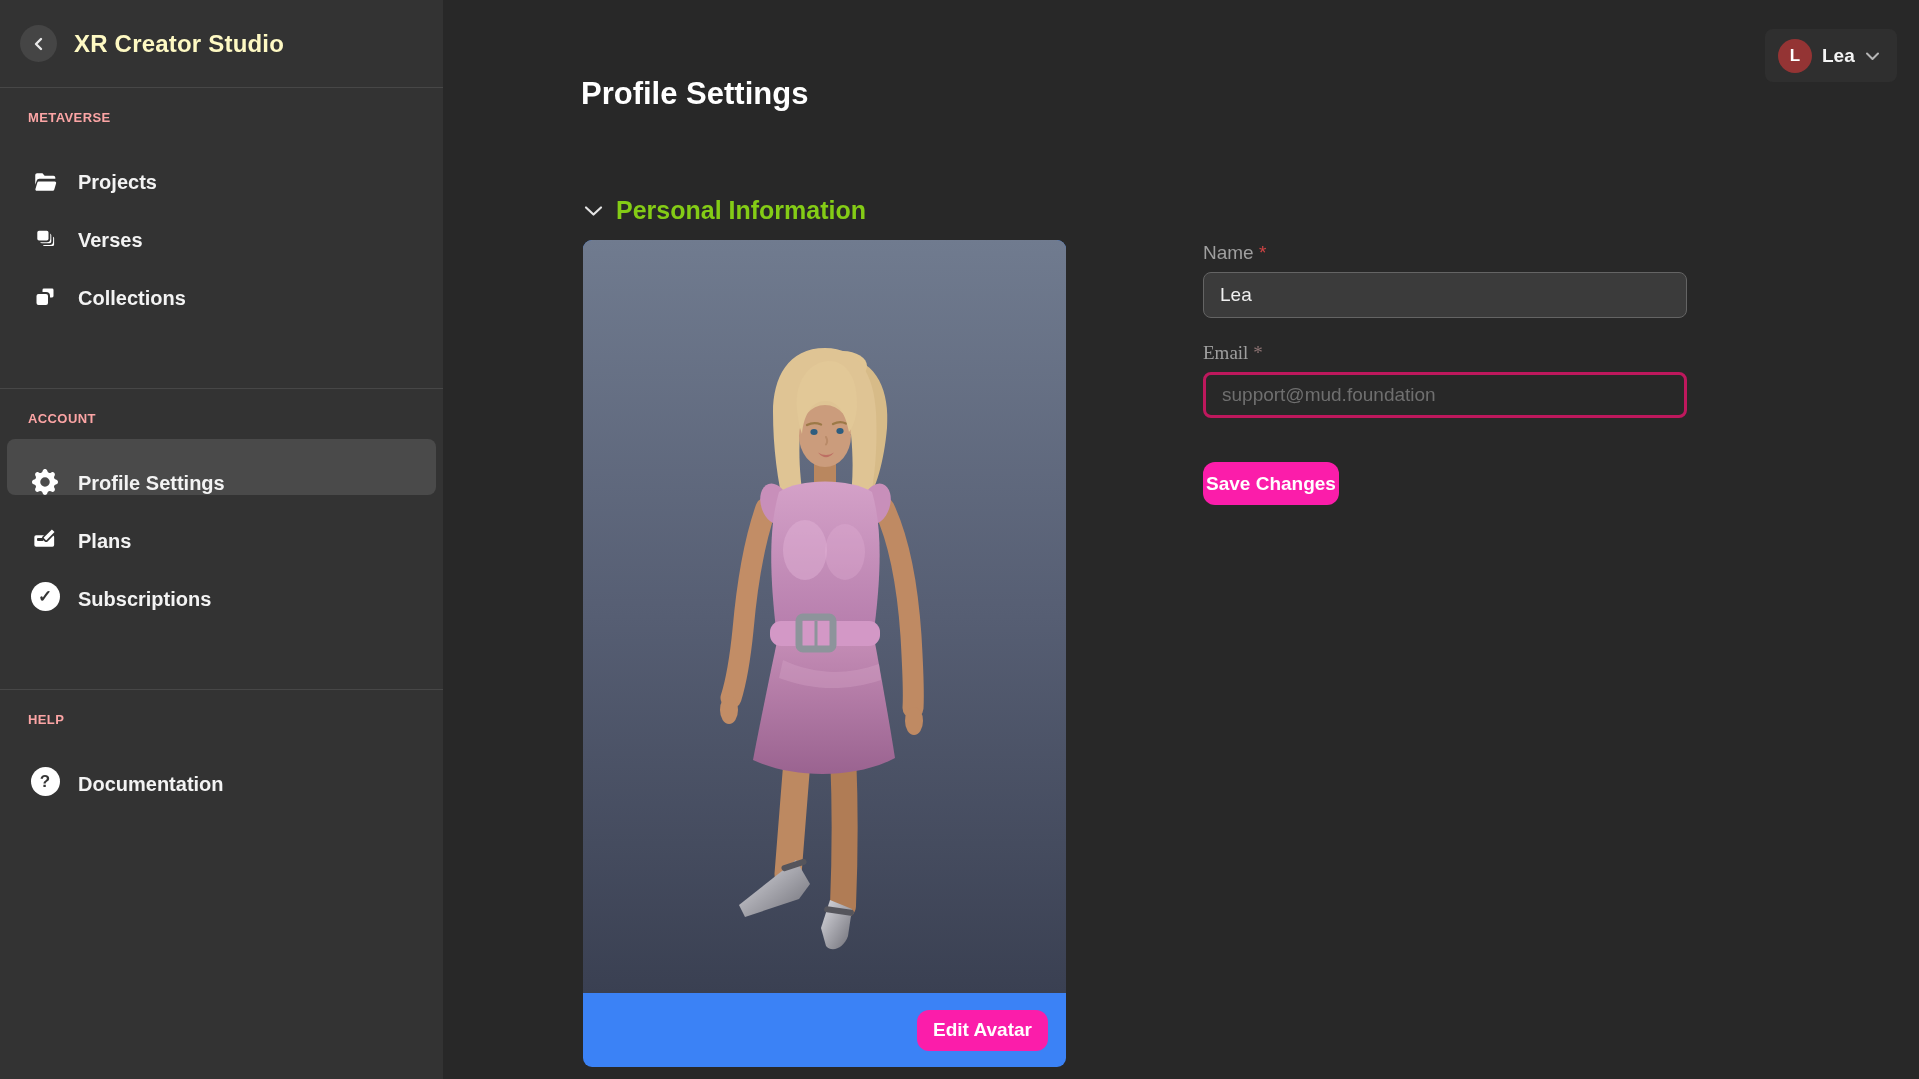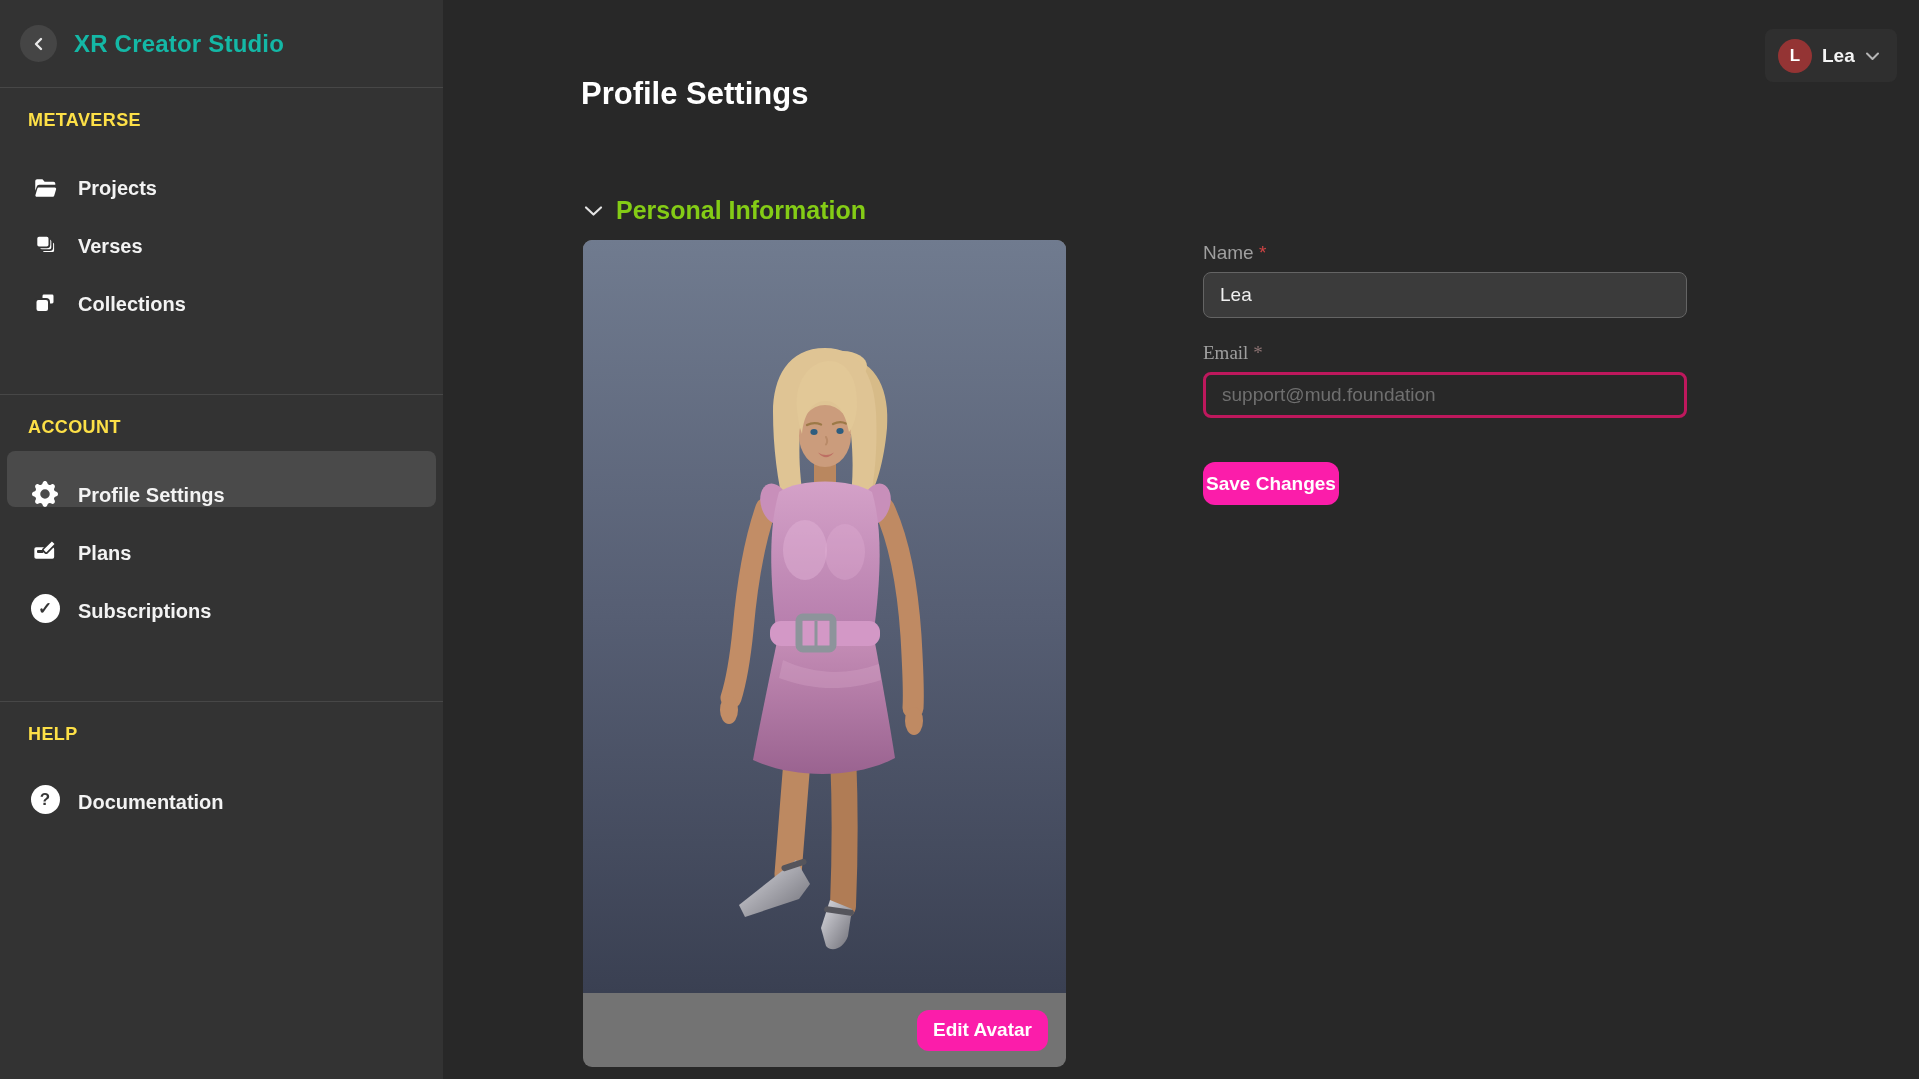--- a/index.html
+++ b/index.html
@@ -7,23 +7,23 @@
   body {
     position:relative; overflow:hidden;
     background:#282828; color:#fff;
     font-family:"Liberation Sans", sans-serif;
   }
   
   .sidebar { position:absolute; left:0; top:0; width:443px; height:1079px; background:#333333; }
   .sb-header { height:88px; display:flex; align-items:center; gap:17px; padding:0 20px; border-bottom:1px solid #474747; }
   .back-btn { width:37px; height:37px; border-radius:50%; background:#454545; color:#e9e9e9;
     display:flex; align-items:center; justify-content:center; cursor:pointer; flex:0 0 auto; }
-  .sb-title { font-size:24px; font-weight:700; color:#14b8a6; letter-spacing:.2px; }
+  .sb-title { font-size:24px; font-weight:700; color:#fef9c3; letter-spacing:.2px; }
   .sb-section { padding-top:22px; }
-  .sb-label { margin:0 0 13px 28px; font-size:18px; font-weight:600; color:#fde047; letter-spacing:.4px; }
+  .sb-label { margin:0 0 13px 28px; font-size:13px; font-weight:600; color:#fca5a5; letter-spacing:.4px; }
   .nav-item { height:56px; margin:2px 7px; border-radius:8px; display:flex; align-items:flex-end;
     padding-left:23px; gap:18px; cursor:pointer; }
   .nav-item.active { background:#4a4a4a; }
   .nav-icon { width:30px; display:flex; justify-content:center; align-items:center; }
   .nav-icon svg { display:block; }
   .circle-icon { width:29px; height:29px; border-radius:50%; background:#ffffff; color:#363636;
     font-weight:700; font-size:17px; display:flex; align-items:center; justify-content:center; }
   .nav-label { font-size:20px; font-weight:600; color:#f3f3f3; }
   .sb-divider { height:1px; background:#474747; }
   .sb-divider.d1 { margin-top:78px; }
@@ -32,21 +32,21 @@
   .user-chip { position:absolute; left:1765px; top:29px; width:132px; height:53px; background:#2f2f2f;
     border-radius:8px; display:flex; align-items:center; padding:0 13px; gap:10px; cursor:pointer; }
   .chip-avatar { width:34px; height:34px; border-radius:50%; background:#943434; color:#fff;
     font-weight:700; font-size:17px; display:flex; align-items:center; justify-content:center; flex:0 0 auto; }
   .chip-name { font-size:19px; font-weight:700; color:#f5f5f5; }
   
   .page-title { position:absolute; left:581px; top:76px; font-size:31px; font-weight:600; color:#ffffff; }
   .section-header { position:absolute; left:584px; top:196px; display:flex; align-items:center; gap:13px; cursor:pointer; }
   .section-title { font-size:25px; font-weight:700; color:#84cc16; }
   .avatar-card { position:absolute; left:583px; top:240px; width:483px; height:827px;
-    border-radius:9px; overflow:hidden; background:#737373; }
+    border-radius:9px; overflow:hidden; background:#3b82f6; }
   .avatar-viewport { display:block; width:483px; height:753px; cursor:grab; }
   .avatar-footer { height:74px; display:flex; align-items:center; justify-content:flex-end; padding-right:18px; }
   .btn-pink { background:#fb1daa; color:#ffffff; border:none; border-radius:12px; font-weight:700;
     font-size:19px; font-family:inherit; cursor:pointer; }
   .edit-btn { width:131px; height:41px; }
   .save-btn { position:absolute; left:1203px; top:462px; width:136px; height:43px; }
   .form-label { position:absolute; font-size:19px; color:#9f9f9f; }
   .name-label { left:1203px; top:242px; }
   .email-label { left:1203px; top:342px;font-family:Liberation Serif, serif; }
   .req-red { color:#cf4444; }

